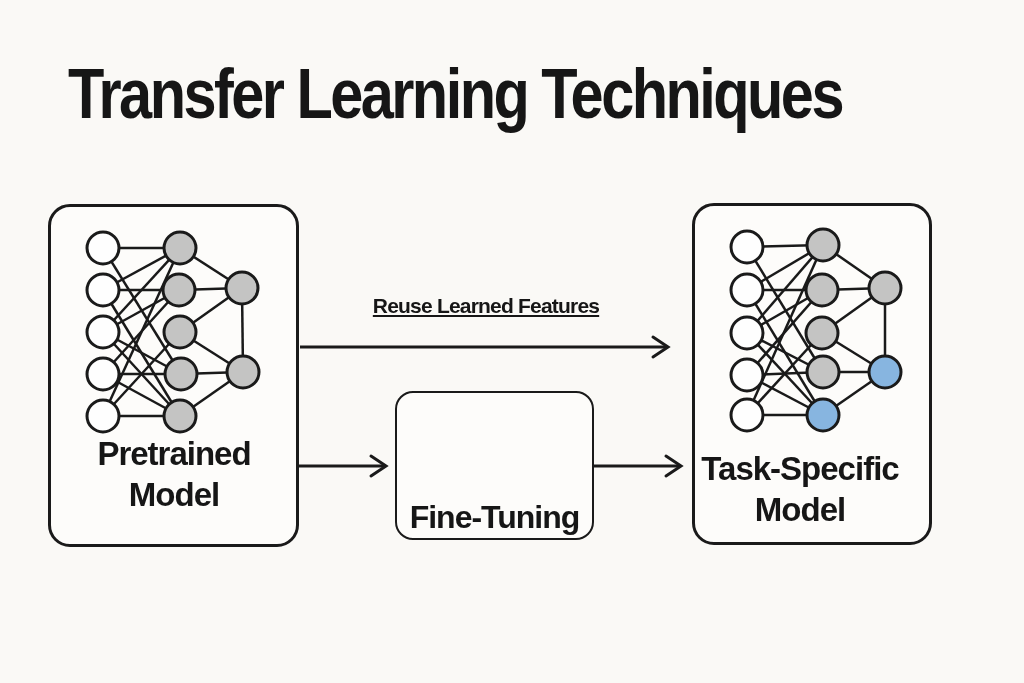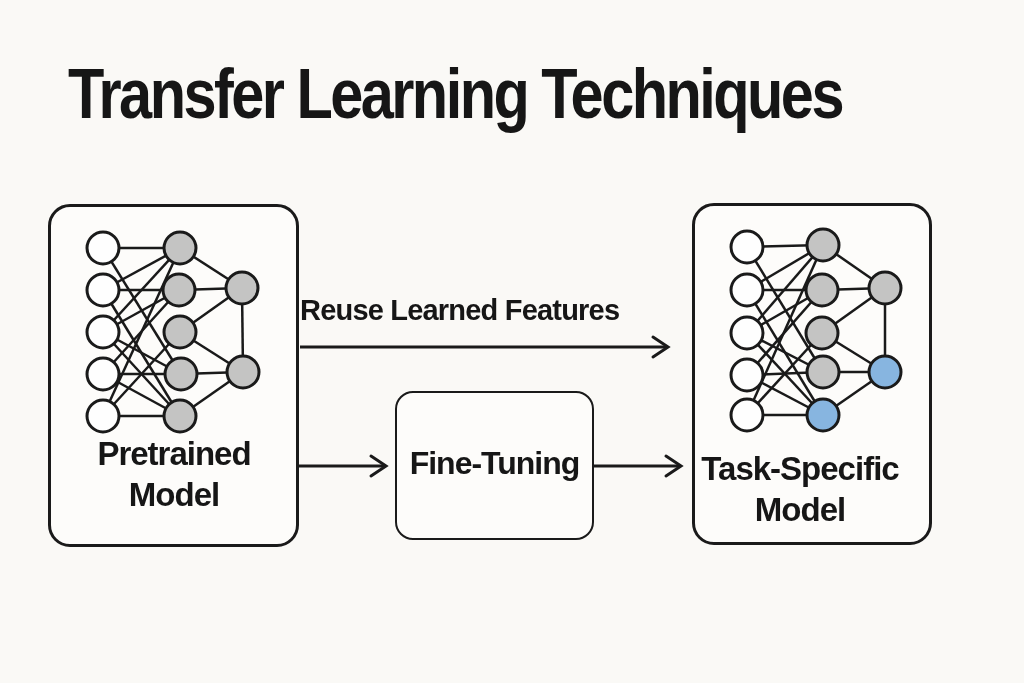--- a/index.html
+++ b/index.html
@@ -32,21 +32,21 @@
     border: 3px solid var(--stroke, #1a1a1a);
     border-radius: 22px;
     background: var(--box-fill, #fdfcfa);
     z-index: 1;
   }
   .box-pretrained { left: 48px;  top: 204px; width: 251px; height: 343px; }
   .box-task      { left: 692px; top: 203px; width: 240px; height: 342px; }
   .box-finetune  {
     left: 395px; top: 391px; width: 199px; height: 149px;
     border-width: 2.5px; border-radius: 18px;
-    display: flex; align-items: center; justify-content: center;
+    display: flex; align-items: flex-end; justify-content: center;
   }
   .box-label {
     position: absolute;
     left: 0; right: 0; bottom: 14px;
     text-align: center;
     font-size: 33px;
     font-weight: 700;
     letter-spacing: -1px;
     line-height: 1.25;
     z-index: 3;
@@ -54,24 +54,26 @@
   .box-label span { display: block; }
   .finetune-label {
     font-size: 32px;
     font-weight: 700;
     letter-spacing: -1px;
     transform: translateY(-2px);
   }
   .reuse-label {
     position: absolute;
     left: 300px; top: 294px; width: 372px;
-    font-size: 29px;
+    text-align: center;
+    font-size: 21px;
     font-weight: 700;
     letter-spacing: -0.8px;
     z-index: 3;
+    text-decoration: underline;
   }
   .diagram-layer {
     position: absolute;
     inset: 0;
     width: 1024px;
     height: 683px;
     z-index: 2;
     pointer-events: none;
   }
 </style>

